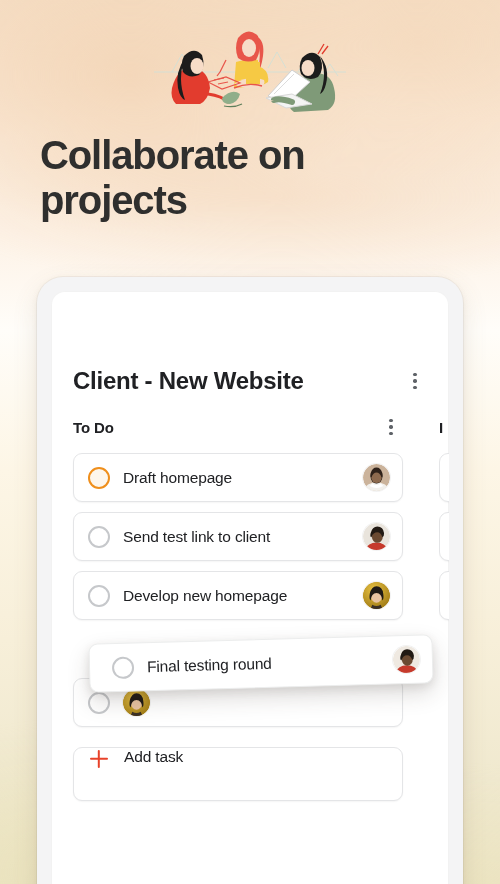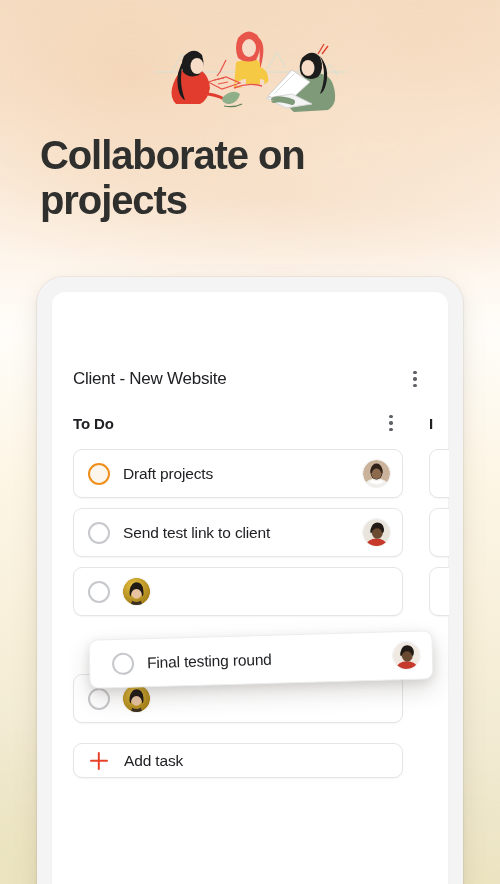--- a/index.html
+++ b/index.html
@@ -106,22 +106,22 @@
   }
 
   
   .app-header {
     display: flex;
     align-items: center;
     justify-content: space-between;
     padding: 76px 22px 0 22px;
   }
   .project-title {
-    font-size: 17px;
-    font-weight: 400;
+    font-size: 24px;
+    font-weight: 700;
     color: #202124;
     letter-spacing: -0.25px;
   }
   .kebab {
     width: 24px;
     height: 24px;
     display: flex;
     flex-direction: column;
     align-items: center;
     justify-content: center;
@@ -132,21 +132,21 @@
     display: block;
     width: 3.4px;
     height: 3.4px;
     border-radius: 50%;
     background: #5f6368;
   }
 
   
   .board {
     display: flex;
-    gap: 4px;
+    gap: 14px;
     padding: 20px 0 0 0;
     position: relative;
   }
   .column {
     flex: none;
     width: 374px;
     padding-left: 22px;
   }
   .column.peek {
     width: 40px;
@@ -236,23 +236,23 @@
     overflow: hidden;
     box-shadow: 0 0 0 1px rgba(0,0,0,0.05);
   }
   .avatar svg { display: block; width: 100%; height: 100%; }
 
   
   .add-task {
     background: #ffffff;
     border: 1px solid #e4e5e7;
     border-radius: 9px;
-    height: 35px;
-    display: flex;
-    align-items: center;
+    height: 54px;
+    display: flex;
+    align-items: flex-start;
     padding: 0 14px;
     gap: 14px;
     box-shadow: 0 1px 1.5px rgba(0,0,0,0.045);
     margin-top: 10px;
   }
   .plus-icon {
     width: 22px;
     height: 22px;
     flex: none;
     position: relative;
@@ -371,21 +371,21 @@
             <i></i>
             <i></i>
             <i></i>
           </div>
         </div>
 
         <div class="card-list">
 
           <div class="task-card">
             <div class="checkbox active"></div>
-            <div class="task-label">Draft projects</div>
+            <div class="task-label">Draft homepage</div>
             <div class="avatar">
               <svg viewBox="0 0 32 32">
                 <circle cx="16" cy="16" r="16" fill="#cbb39b"></circle>
                 <path d="M0 32 q4 -10 16 -10 q12 0 16 10 z" fill="#f2f0ec"></path>
                 <ellipse cx="16" cy="15" rx="7" ry="8" fill="#8a6game"></ellipse>
                 <ellipse cx="16" cy="15" rx="6.5" ry="7.5" fill="#8d6a4e"></ellipse>
                 <path d="M9 11 q2 -7 7 -7 q5 0 7 7 q1 4 -1 5 q-2 -6 -6 -6 q-4 0 -6 6 q-2 -1 -1 -5 z" fill="#2e2119"></path>
                 <path d="M11 23 q5 4 10 0 l3 3 q-8 5 -16 0 z" fill="#ffffff"></path>
               </svg>
             </div>
@@ -400,20 +400,21 @@
                 <path d="M2 32 q4 -9 14 -9 q10 0 14 9 z" fill="#c63a2c"></path>
                 <ellipse cx="17" cy="16" rx="6.5" ry="7.5" fill="#6b4a32"></ellipse>
                 <path d="M9 12 q2 -8 8 -8 q7 0 8 8 q0 4 -2 5 q-2 -6 -6 -6 q-5 0 -7 6 q-2 -1 -1 -5 z" fill="#221a14"></path>
                 <path d="M12 24 q5 3 9 0 l2 3 q-7 4 -13 0 z" fill="#c63a2c"></path>
               </svg>
             </div>
           </div>
 
           <div class="task-card">
             <div class="checkbox"></div>
+            <div class="task-label">Develop new homepage</div>
             <div class="avatar">
               <svg viewBox="0 0 32 32">
                 <circle cx="16" cy="16" r="16" fill="#c99a1a"></circle>
                 <circle cx="16" cy="16" r="16" fill="url(#g1)"></circle>
                 <defs>
                   <radialGradient id="g1" cx="0.4" cy="0.3" r="0.8">
                     <stop offset="0%" stop-color="#e8c243"></stop>
                     <stop offset="100%" stop-color="#9a7512"></stop>
                   </radialGradient>
                 </defs>

